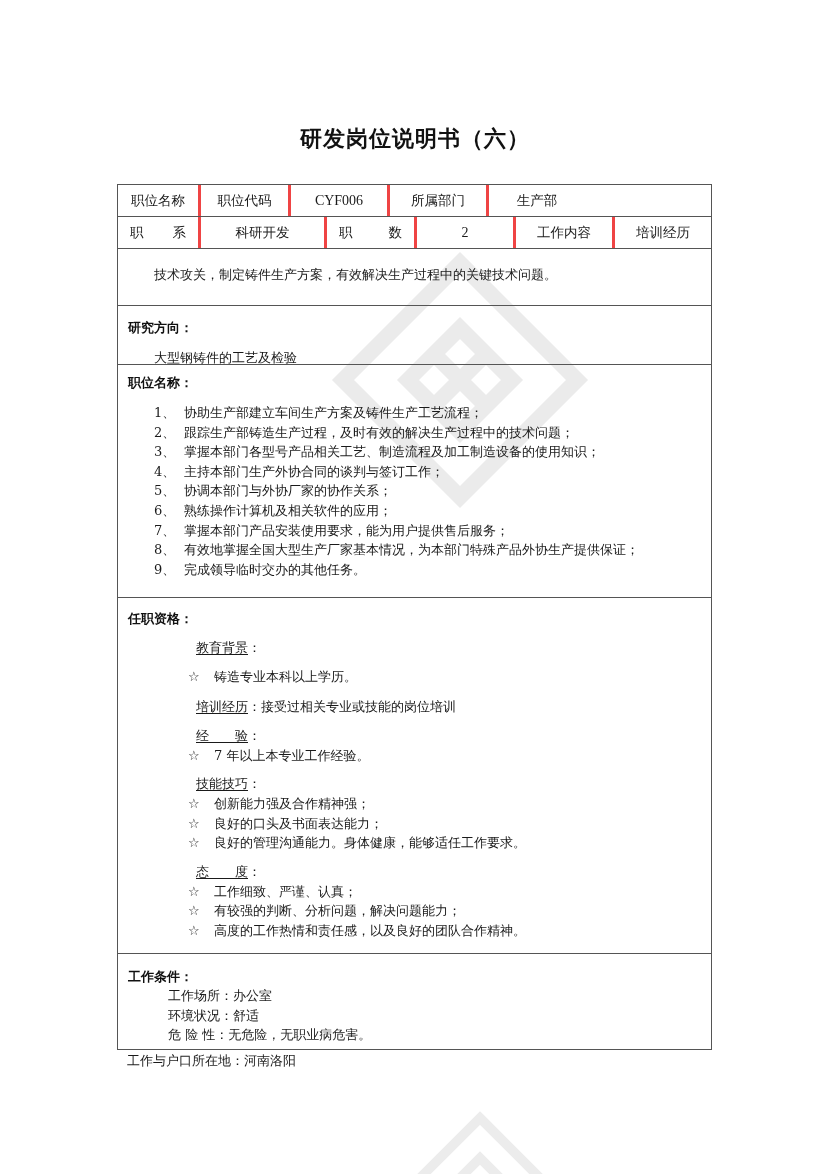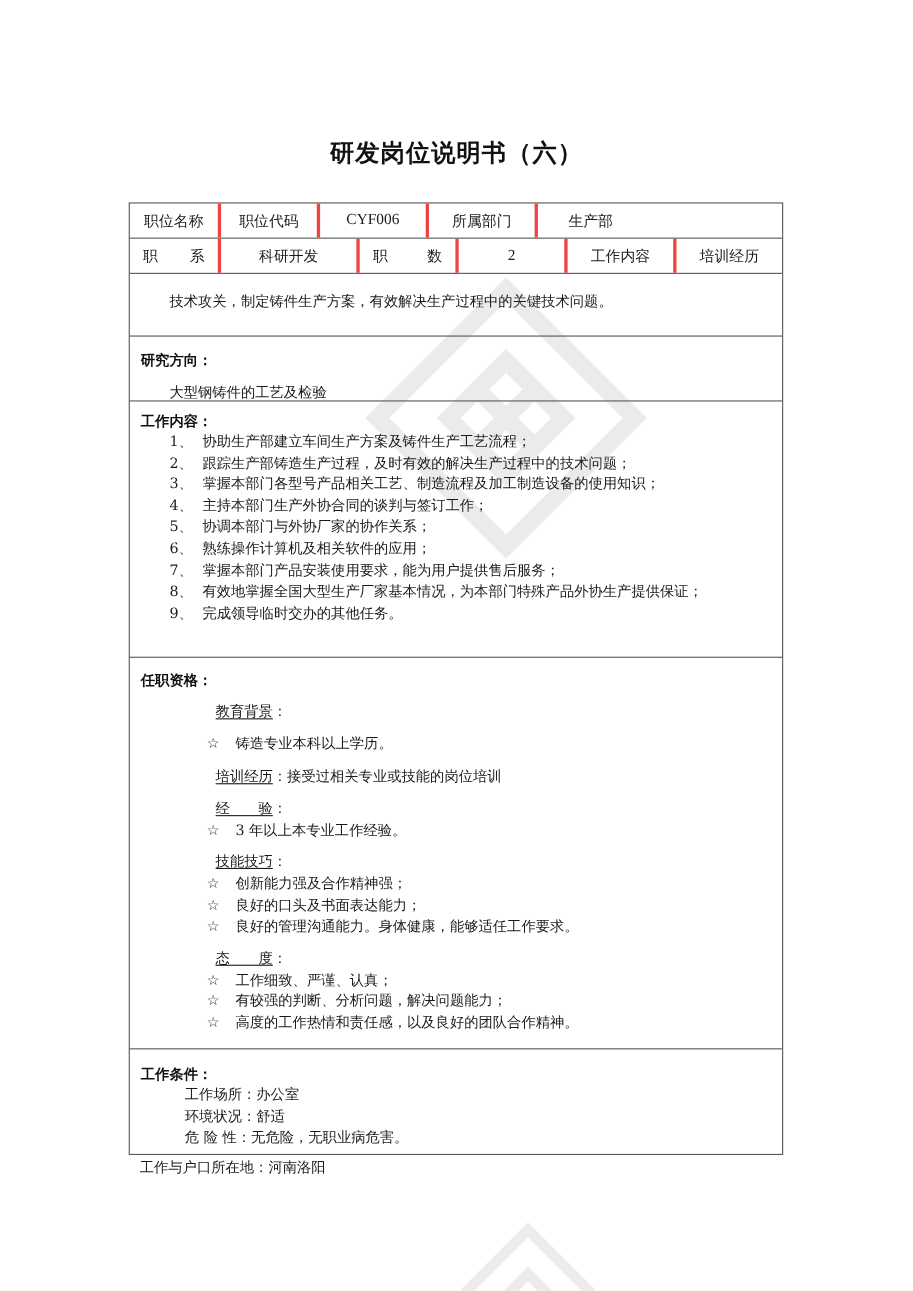--- a/index.html
+++ b/index.html
@@ -43,21 +43,21 @@
   .num { display: inline-block; width: 30px; }
   .star { display: inline-block; width: 26px; font-family: "DejaVu Sans", sans-serif; font-size: 13px; }
   .u { text-decoration: underline; text-underline-offset: 2px; margin-left: 28px; }
 
   .s-summary { height: 57px; padding-top: 14px; }
   .s-summary .line { margin-top: 2px; }
   .s-research { height: 59px; padding-top: 13px; }
   .s-research .line { margin-top: 11px; }
   .s-work { height: 233px; padding-top: 9px; }
   .s-work .line { line-height: 19.6px; }
-  .s-work .list { margin-top: 0; }
+  .s-work .list { margin-top: 11px; }
   .s-qual { height: 356px; padding-top: 12px; }
   .s-cond { height: 95px; padding-top: 14px; }
   .s-cond .line { line-height: 19.5px; }
 
   .q-sub { margin-top: 10px; }
   .q-items { margin-top: 3px; }
   .q-items .line { line-height: 19.5px; }
 
   .footer {
     position: absolute; left: 127px; top: 1052px; font-size: 13px; white-space: nowrap;
@@ -110,21 +110,21 @@
   <div class="section s-summary">
     <div class="line indent1">技术攻关，制定铸件生产方案，有效解决生产过程中的关键技术问题。</div>
   </div>
 
   <div class="section s-research">
     <div class="sec-head">研究方向：</div>
     <div class="line indent1">大型钢铸件的工艺及检验</div>
   </div>
 
   <div class="section s-work">
-    <div class="sec-head">工作内容：</div>
+    <div class="sec-head">职位名称：</div>
     <div class="list">
       <div class="line indent1"><span class="num">1、</span><span>协助生产部建立车间生产方案及铸件生产工艺流程；</span></div>
       <div class="line indent1"><span class="num">2、</span><span>跟踪生产部铸造生产过程，及时有效的解决生产过程中的技术问题；</span></div>
       <div class="line indent1"><span class="num">3、</span><span>掌握本部门各型号产品相关工艺、制造流程及加工制造设备的使用知识；</span></div>
       <div class="line indent1"><span class="num">4、</span><span>主持本部门生产外协合同的谈判与签订工作；</span></div>
       <div class="line indent1"><span class="num">5、</span><span>协调本部门与外协厂家的协作关系；</span></div>
       <div class="line indent1"><span class="num">6、</span><span>熟练操作计算机及相关软件的应用；</span></div>
       <div class="line indent1"><span class="num">7、</span><span>掌握本部门产品安装使用要求，能为用户提供售后服务；</span></div>
       <div class="line indent1"><span class="num">8、</span><span>有效地掌握全国大型生产厂家基本情况，为本部门特殊产品外协生产提供保证；</span></div>
       <div class="line indent1"><span class="num">9、</span><span>完成领导临时交办的其他任务。</span></div>
@@ -142,21 +142,21 @@
     </div>
 
     <div class="line indent2" style="margin-top:10px;">
       <span class="u">培训经历</span><span>：</span><span>接受过相关专业或技能的岗位培训</span>
     </div>
 
     <div class="line indent2" style="margin-top:9px;">
       <span class="u">经　　验</span><span>：</span>
     </div>
     <div class="q-items" style="margin-top:0;">
-      <div class="line indent3"><span class="star">☆</span><span>3 年以上本专业工作经验。</span></div>
+      <div class="line indent3"><span class="star">☆</span><span>7 年以上本专业工作经验。</span></div>
     </div>
 
     <div class="line indent2" style="margin-top:9px;">
       <span class="u">技能技巧</span><span>：</span>
     </div>
     <div class="q-items" style="margin-top:0;">
       <div class="line indent3"><span class="star">☆</span><span>创新能力强及合作精神强；</span></div>
       <div class="line indent3"><span class="star">☆</span><span>良好的口头及书面表达能力；</span></div>
       <div class="line indent3"><span class="star">☆</span><span>良好的管理沟通能力。身体健康，能够适任工作要求。</span></div>
     </div>

